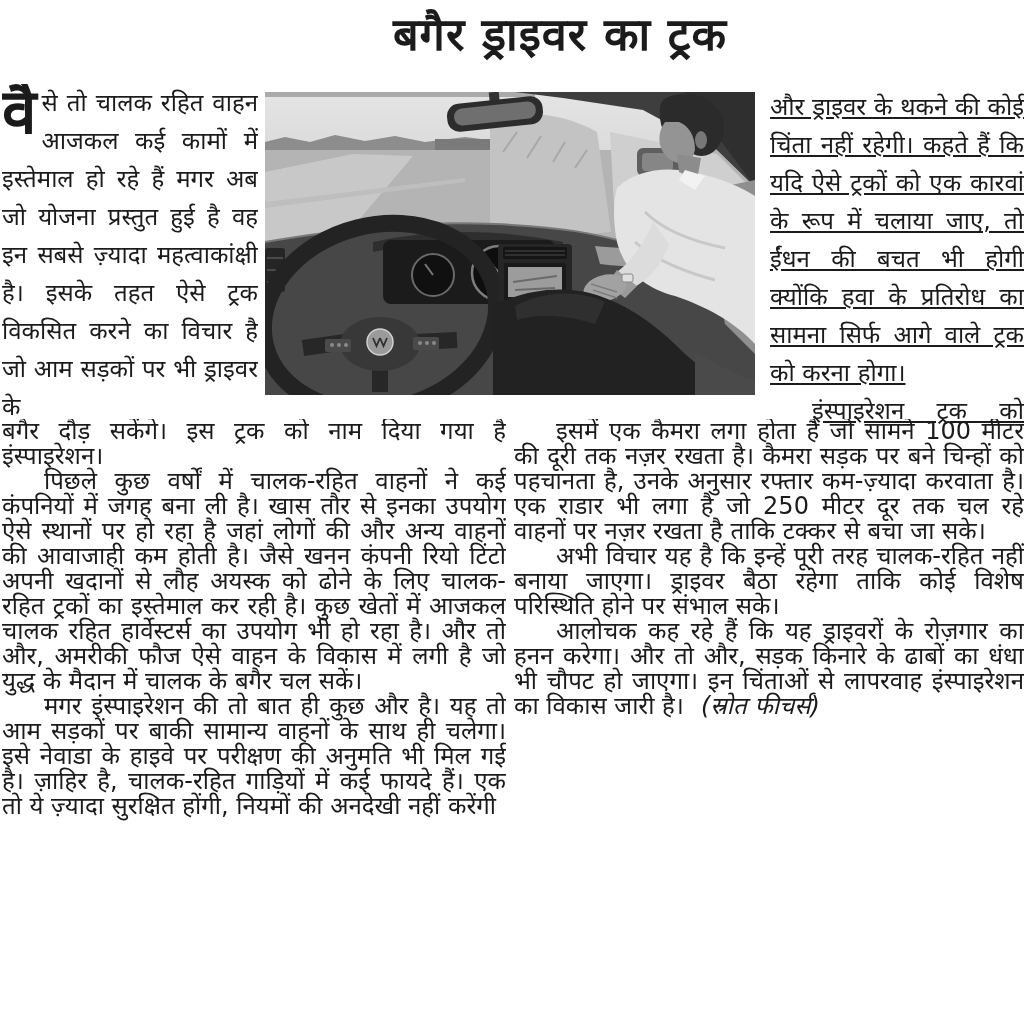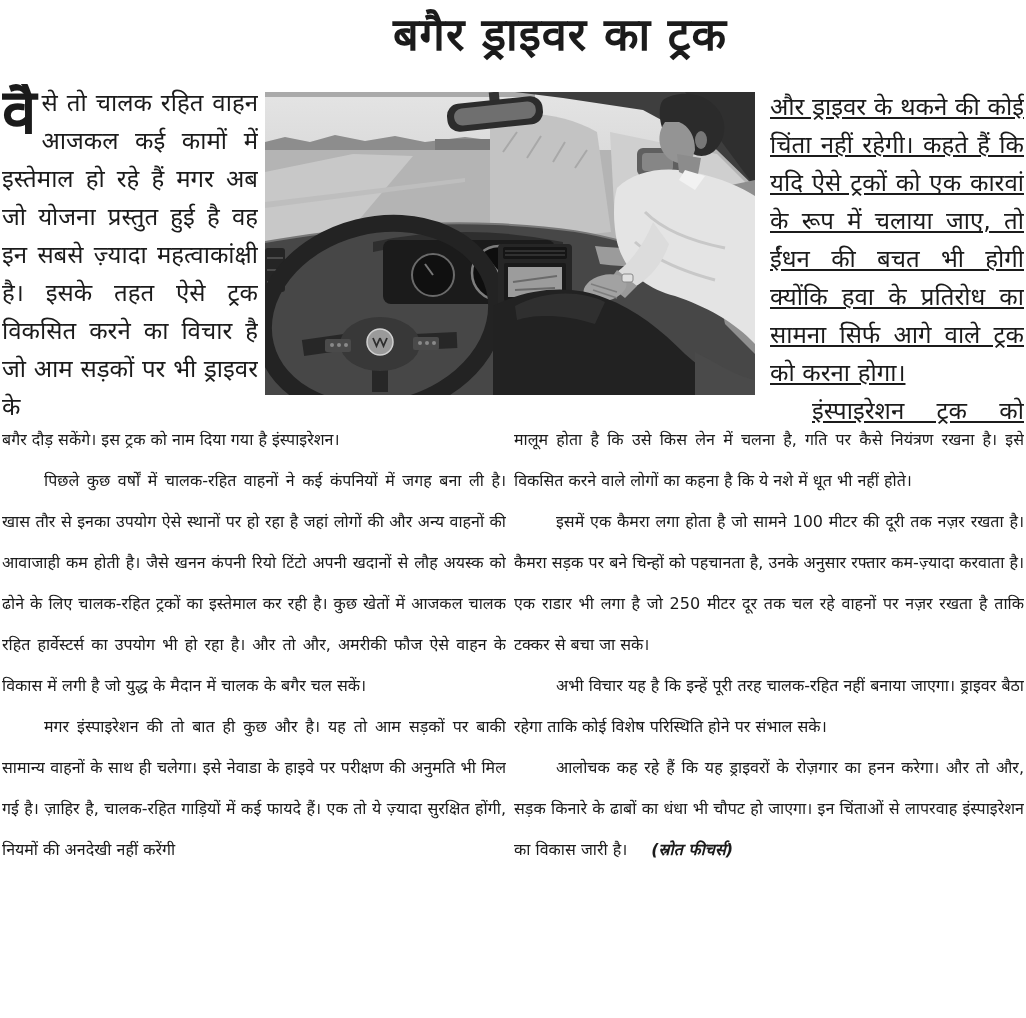--- a/index.html
+++ b/index.html
@@ -8,33 +8,33 @@
 
   h1.title {
     position:absolute; top:2px; left:0; width:100%; margin:0;
     text-align:center; font-size:45px; font-weight:700; letter-spacing:1px;padding-left:47px;
   }
 
   .ncol { position:absolute; font-size:24px; line-height:38px; text-align:justify; }
   #nleft  { left:2px;   top:84px; width:256px; height:346px; overflow:hidden; text-align-last:justify; }
   #nright { left:770px; top:88px; width:254px; height:342px; overflow:hidden;text-decoration:underline; }
 
-  .wcol { position:absolute; font-size:16px; line-height:41px; text-align:justify; }
+  .wcol { position:absolute; font-size:24px; line-height:25px; text-align:justify; }
   #wleft  { left:2px;   top:419px; width:504px; height:575px; overflow:hidden; }
   #wright { left:514px; top:419px; width:510px; height:575px; overflow:hidden; }
 
   p { margin:0; padding:0; }
   p.indent { text-indent:42px; }
   .stretch { text-align-last:justify; }
 
   .dropcap {
     float:left; font-size:62px; line-height:52px; font-weight:700;
     padding:2px 5px 0 0;
   }
-  .credit { font-weight:700; font-style:italic; margin-left:24px; }
+  .credit { font-weight:400; font-style:italic; margin-left:17px; }
 
   figure#photo {
     position:absolute; left:265px; top:92px; width:490px; height:303px;
     margin:0; padding:0; overflow:hidden; background:#d6d6d6;
   }
   figure#photo svg { display:block; }
 </style>
 </head>
 <body>
 
@@ -193,19 +193,18 @@
     <p class="indent stretch">इंस्पाइरेशन ट्रक को</p>
   </div>
 
   <div id="wleft" class="wcol">
     <p>बगैर दौड़ सकेंगे। इस ट्रक को नाम दिया गया है इंस्पाइरेशन।</p>
     <p class="indent">पिछले कुछ वर्षों में चालक-रहित वाहनों ने कई कंपनियों में जगह बना ली है। खास तौर से इनका उपयोग ऐसे स्थानों पर हो रहा है जहां लोगों की और अन्य वाहनों की आवाजाही कम होती है। जैसे खनन कंपनी रियो टिंटो अपनी खदानों से लौह अयस्क को ढोने के लिए चालक-रहित ट्रकों का इस्तेमाल कर रही है। कुछ खेतों में आजकल चालक रहित हार्वेस्टर्स का उपयोग भी हो रहा है। और तो और, अमरीकी फौज ऐसे वाहन के विकास में लगी है जो युद्ध के मैदान में चालक के बगैर चल सकें।</p>
     <p class="indent">मगर इंस्पाइरेशन की तो बात ही कुछ और है। यह तो आम सड़कों पर बाकी सामान्य वाहनों के साथ ही चलेगा। इसे नेवाडा के हाइवे पर परीक्षण की अनुमति भी मिल गई है। ज़ाहिर है, चालक-रहित गाड़ियों में कई फायदे हैं। एक तो ये ज़्यादा सुरक्षित होंगी, नियमों की अनदेखी नहीं करेंगी</p>
   </div>
 
   <div id="wright" class="wcol">
-    <p>मालूम होता है कि उसे किस लेन में चलना है, गति पर कैसे नियंत्रण रखना है। इसे विकसित करने वाले लोगों का कहना है कि ये नशे में धूत भी नहीं होते।</p>
     <p class="indent">इसमें एक कैमरा लगा होता है जो सामने 100 मीटर की दूरी तक नज़र रखता है। कैमरा सड़क पर बने चिन्हों को पहचानता है, उनके अनुसार रफ्तार कम-ज़्यादा करवाता है। एक राडार भी लगा है जो 250 मीटर दूर तक चल रहे वाहनों पर नज़र रखता है ताकि टक्कर से बचा जा सके।</p>
     <p class="indent">अभी विचार यह है कि इन्हें पूरी तरह चालक-रहित नहीं बनाया जाएगा। ड्राइवर बैठा रहेगा ताकि कोई विशेष परिस्थिति होने पर संभाल सके।</p>
     <p class="indent"><span>आलोचक कह रहे हैं कि यह ड्राइवरों के रोज़गार का हनन करेगा। और तो और, सड़क किनारे के ढाबों का धंधा भी चौपट हो जाएगा। इन चिंताओं से लापरवाह इंस्पाइरेशन का विकास जारी है।</span><span class="credit">(स्रोत फीचर्स)</span></p>
   </div>
 
 </div>
 
 </body></html>

